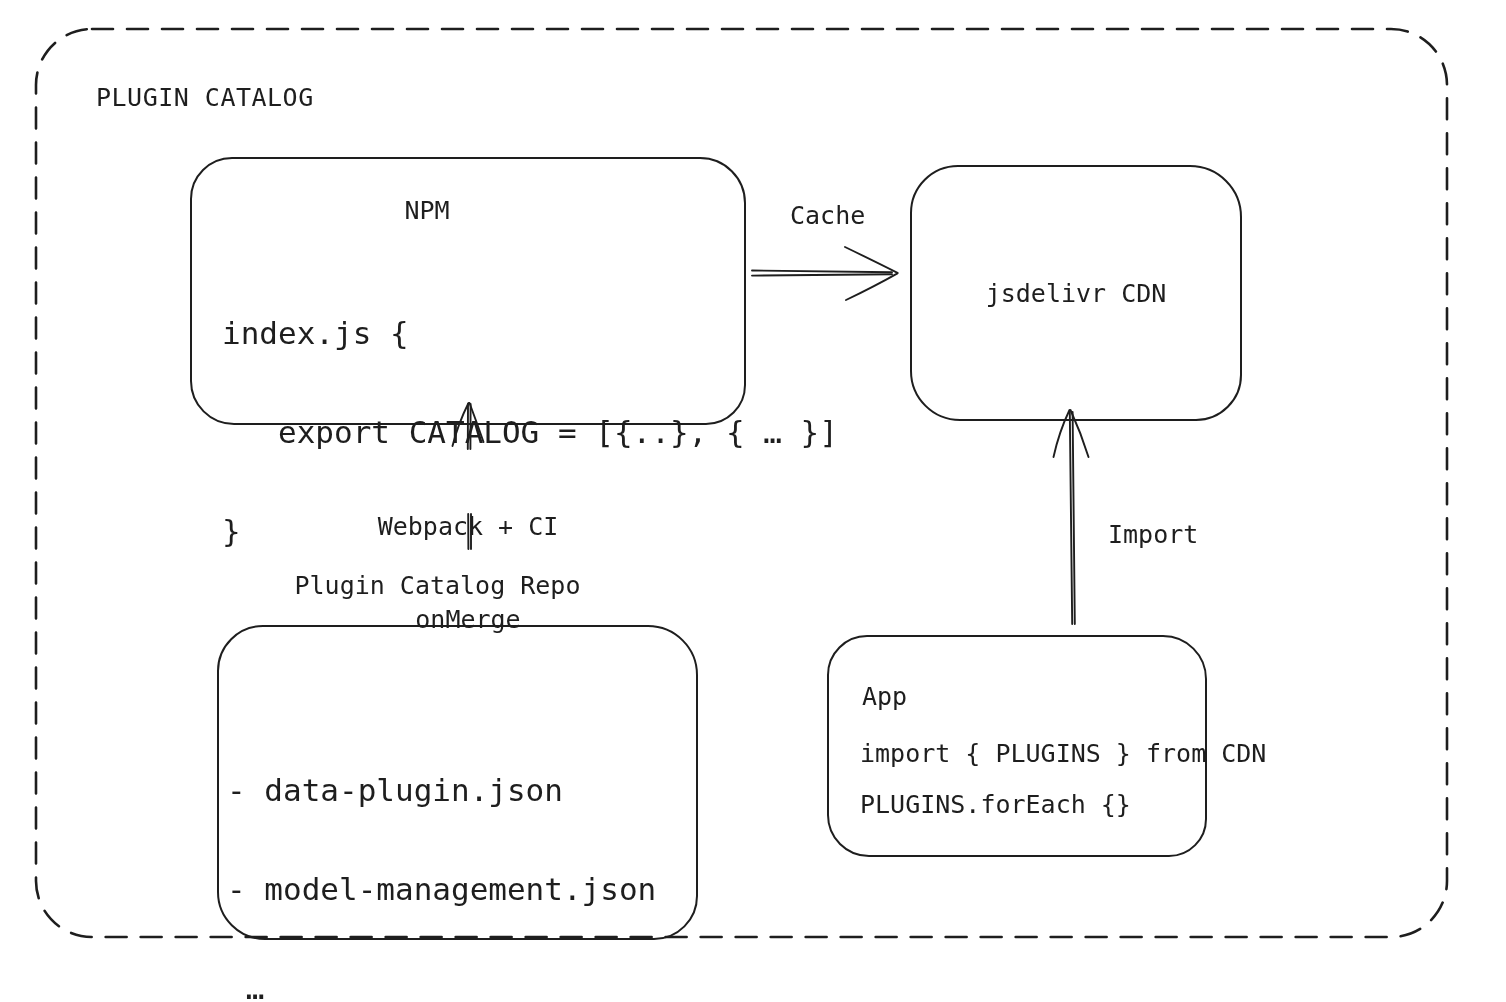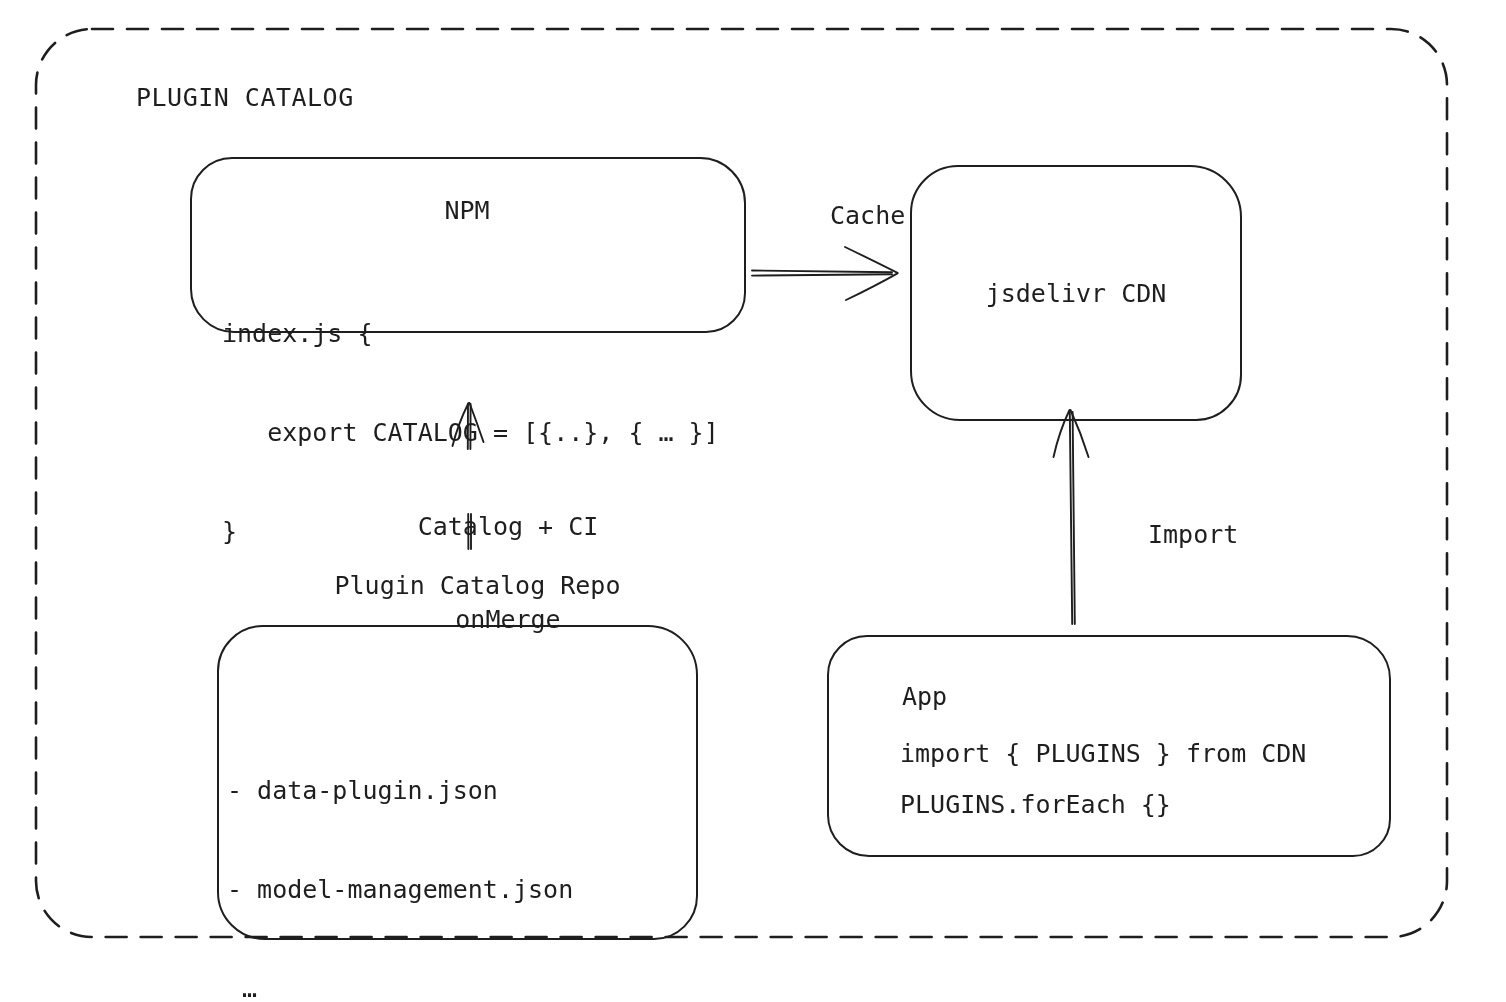--- a/index.html
+++ b/index.html
@@ -25,50 +25,49 @@
     top: 0;
     width: 1506px;
     height: 1002px;
     pointer-events: none;
   }
   .txt {
     position: absolute;
     font-size: 25px;
     line-height: 29px;
     white-space: pre;
-    margin-left: 40px;
   }
   .frame-title {
     left: 96px;
     top: 83px;
     letter-spacing: 0.5px;
   }
   .node {
     position: absolute;
     box-sizing: border-box;
     border: 2px solid currentColor;
     background: transparent;
   }
   .node-npm {
     left: 190px;
     top: 157px;
     width: 556px;
-    height: 176px;
+    height: 268px;
     border-radius: 42px 46px 40px 44px;
     text-decoration: underline;
   }
   .npm-title {
     left: 0;
     top: 37px;
     width: 470px;
     text-align: center;
   }
   .code-block {
     position: absolute;
-    font-size: 25px;
+    font-size: 31px;
     line-height: 33px;
     white-space: pre;
   }
   .npm-code {
     left: 30px;
     top: 92px;
   }
   .node-cdn {
     left: 910px;
     top: 165px;
@@ -90,21 +89,21 @@
     height: 315px;
     border-radius: 46px 50px 44px 48px;
   }
   .repo-files {
     left: 8px;
     top: 81px;
   }
   .node-app {
     left: 827px;
     top: 635px;
-    width: 564px;
+    width: 380px;
     height: 222px;
     border-radius: 40px 44px 38px 42px;
     padding-left: 12px;
   }
   .app-title {
     left: 33px;
     top: 45px;
   }
   .app-code-1 {
     left: 31px;
@@ -184,21 +183,21 @@
     </div>
   </div>
 
   <div class="txt cache-label">Cache</div>
 
   <div class="node node-cdn">
     <div class="cdn-label">jsdelivr CDN</div>
   </div>
 
   <div class="txt build-label">
-    <div>Catalog + CI</div>
+    <div>Webpack + CI</div>
     <div>onMerge</div>
   </div>
 
   <div class="txt repo-label">Plugin Catalog Repo</div>
 
   <div class="node node-repo">
     <div class="code-block repo-files">
       <div>- data-plugin.json</div>
       <div>- model-management.json</div>
       <div> …</div>

